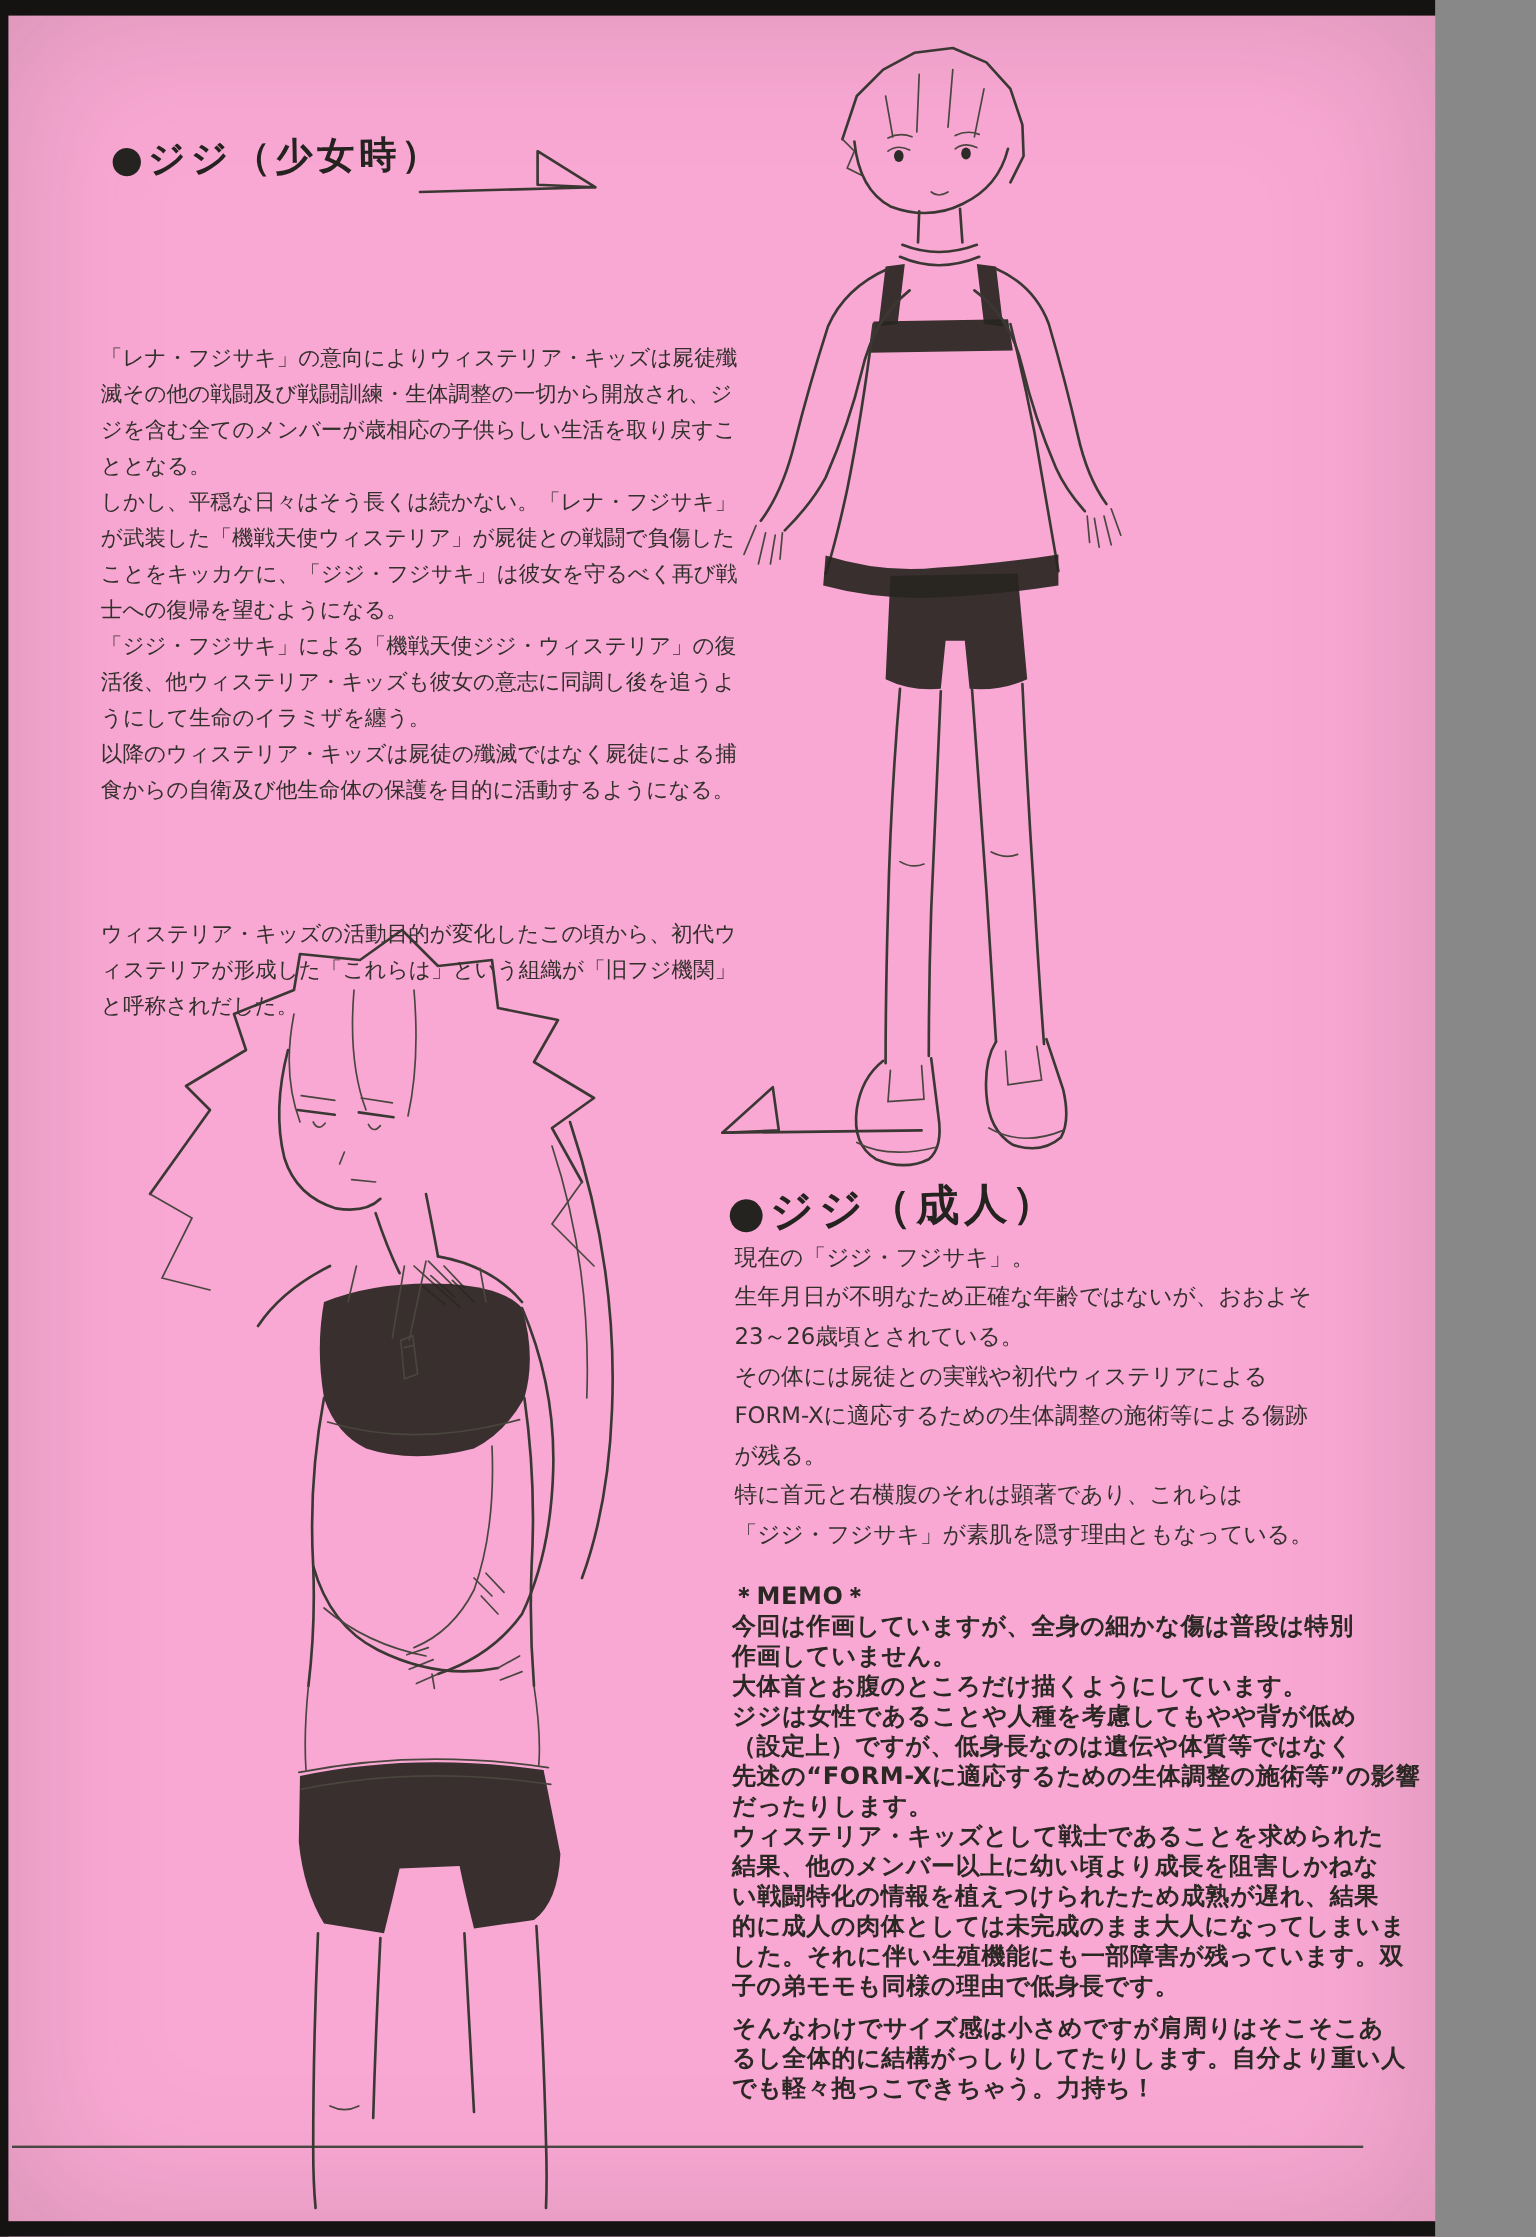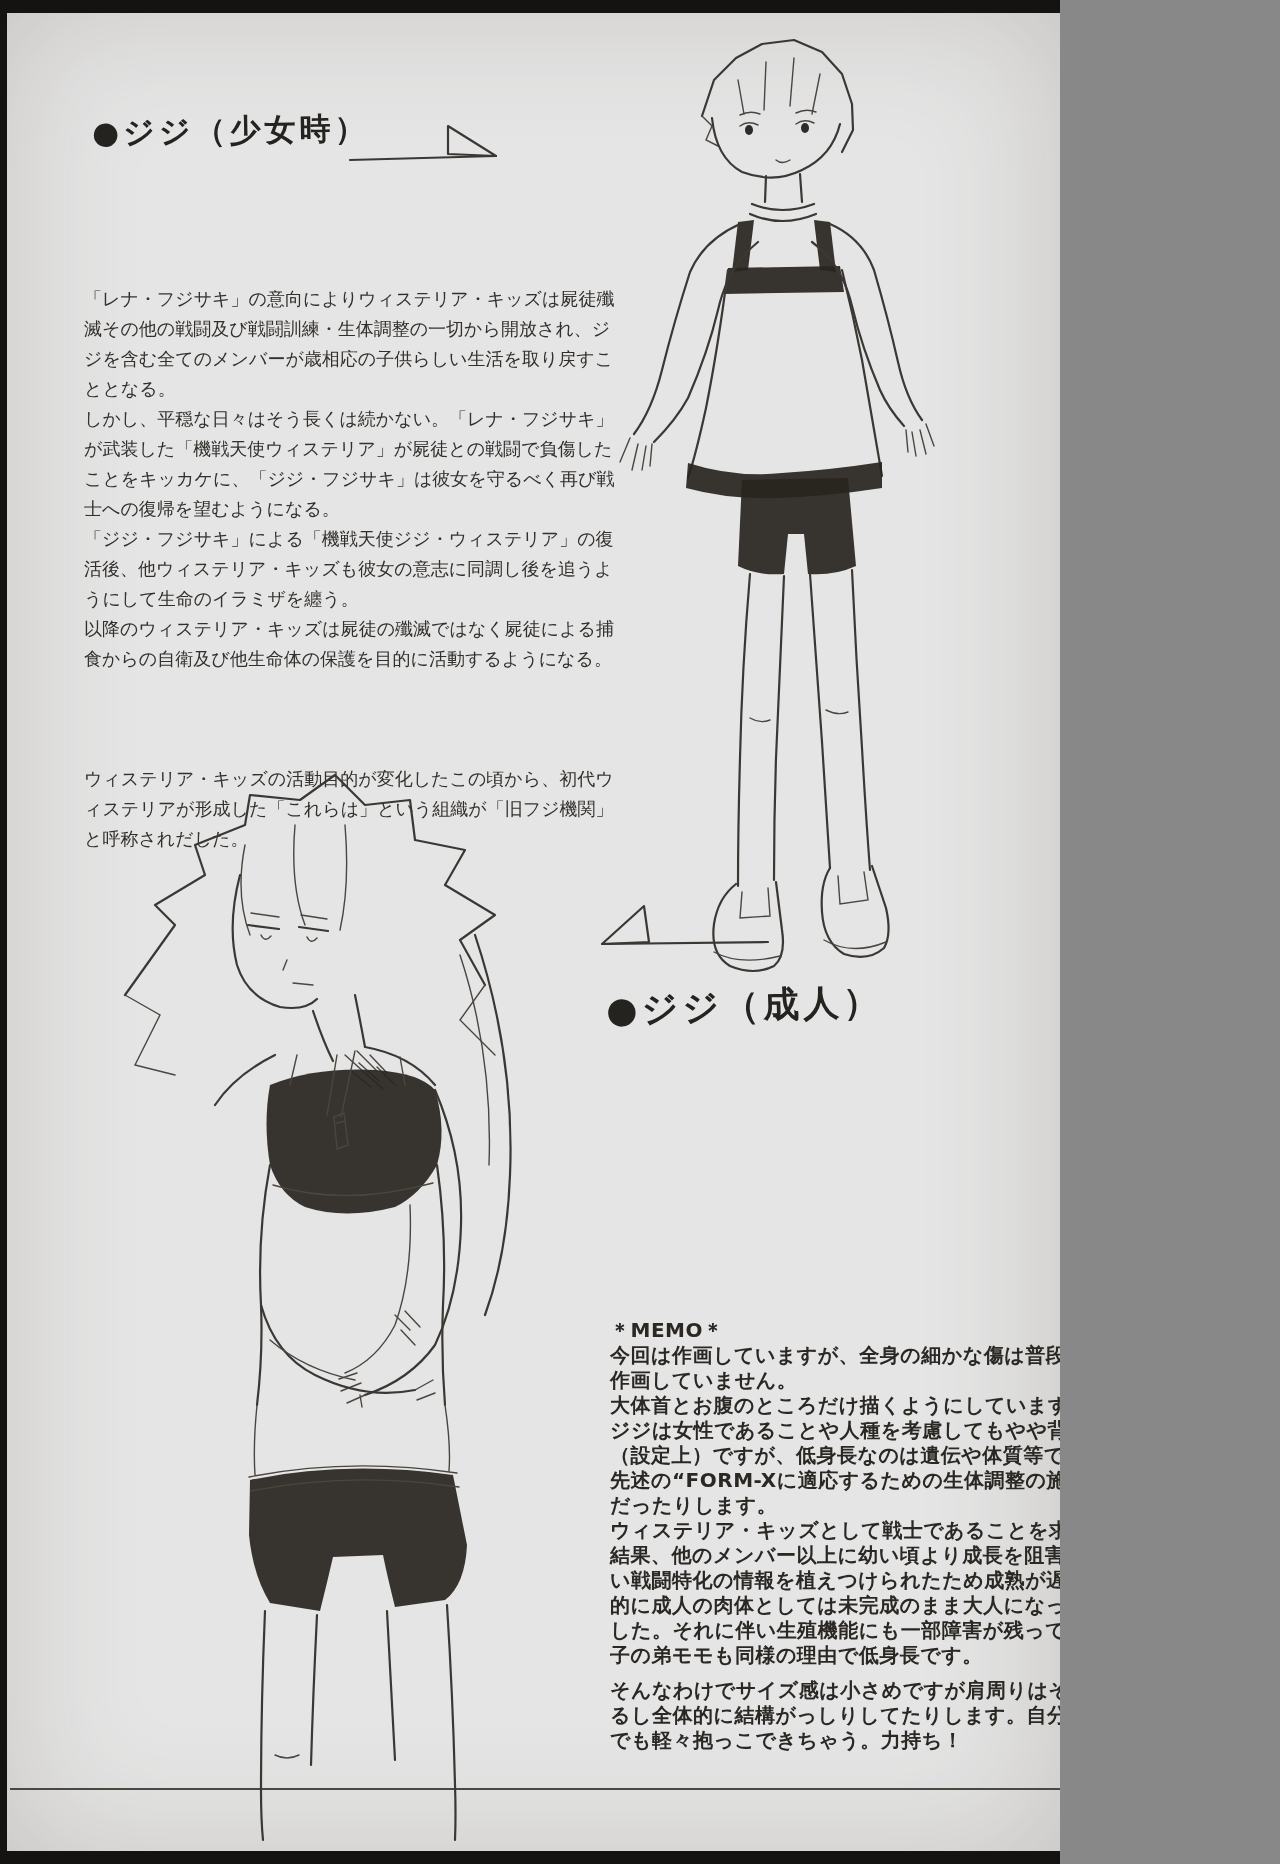--- a/index.html
+++ b/index.html
@@ -1,19 +1,19 @@
 <!DOCTYPE html>
 <html><head>
 <meta charset="utf-8">
 <style>
   html,body{margin:0;padding:0;background:#888;}
   #stage{
     position:relative;
-    width:1060px;height:1864px;
-    background:#e5e5e5;
+    width:1196px;height:1864px;
+    background:#f9a8d4;
     overflow:hidden;
     font-family:"DejaVu Sans",sans-serif;
     color:#2e2c2a;
     box-shadow:inset 0 0 140px rgba(70,58,45,0.20);
   }
   .band{position:absolute;background:#151312;}
   .edge-top{left:0;top:0;width:1280px;height:13px;}
   .edge-left{left:0;top:0;width:7px;height:1864px;}
   .edge-bottom{left:0;top:1851px;width:1280px;height:13px;}
   .rule-bottom{position:absolute;left:10px;top:1788px;width:1126px;height:2px;background:#4a4642;}
@@ -130,20 +130,28 @@
     <path class="sketch-thin" d="M 248 858 L 250 886 L 278 882 L 274 854 M 234 922 Q 262 938 296 924"></path>
   </svg>
 
   <svg width="190" height="56" style="left:592px;top:898px;" viewBox="0 0 190 56">
     <path class="sketch" d="M 10 46 L 176 44"></path>
     <path class="sketch" d="M 52 8 L 10 46 L 57 44 Z"></path>
   </svg>
 
   <div id="adult-title" class="handtitle">●ジジ（成人）</div>
 
+  <div id="adult-body" class="bodytext">現在の「ジジ・フジサキ」。
+生年月日が不明なため正確な年齢ではないが、おおよそ
+23～26歳頃とされている。
+その体には屍徒との実戦や初代ウィステリアによる
+FORM-Xに適応するための生体調整の施術等による傷跡
+が残る。
+特に首元と右横腹のそれは顕著であり、これらは
+「ジジ・フジサキ」が素肌を隠す理由ともなっている。</div>
 
   <div id="memo-footer" class="bodytext memo">そんなわけでサイズ感は小さめですが肩周りはそこそこあ
 るし全体的に結構がっしりしてたりします。自分より重い人
 でも軽々抱っこできちゃう。力持ち！</div>
   <div id="memo-block" class="bodytext memo">＊MEMO＊
 今回は作画していますが、全身の細かな傷は普段は特別
 作画していません。
 大体首とお腹のところだけ描くようにしています。
 ジジは女性であることや人種を考慮してもやや背が低め
 （設定上）ですが、低身長なのは遺伝や体質等ではなく

